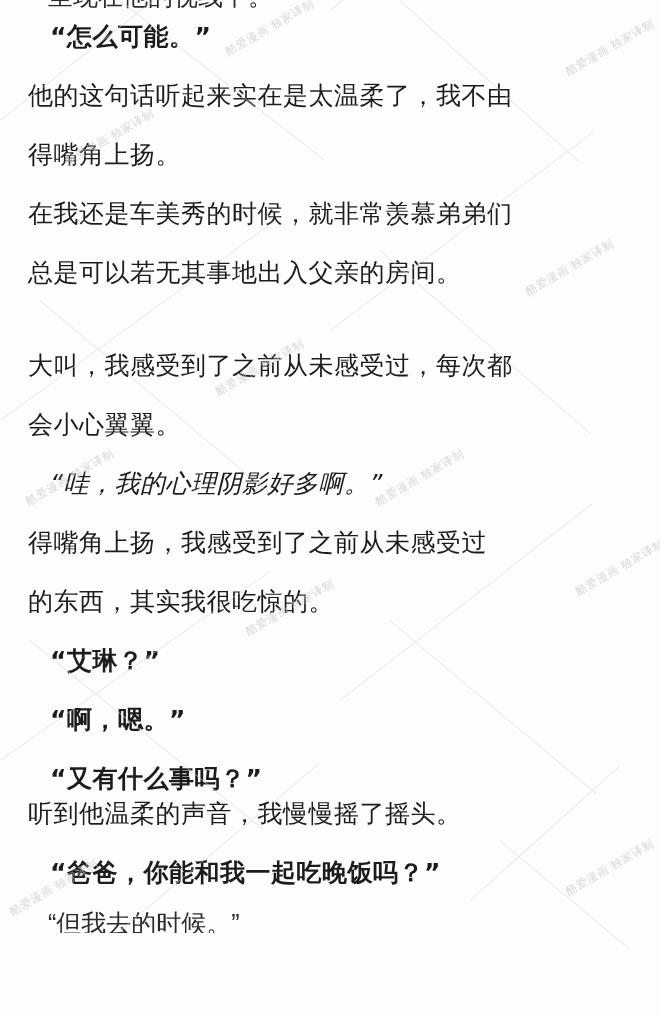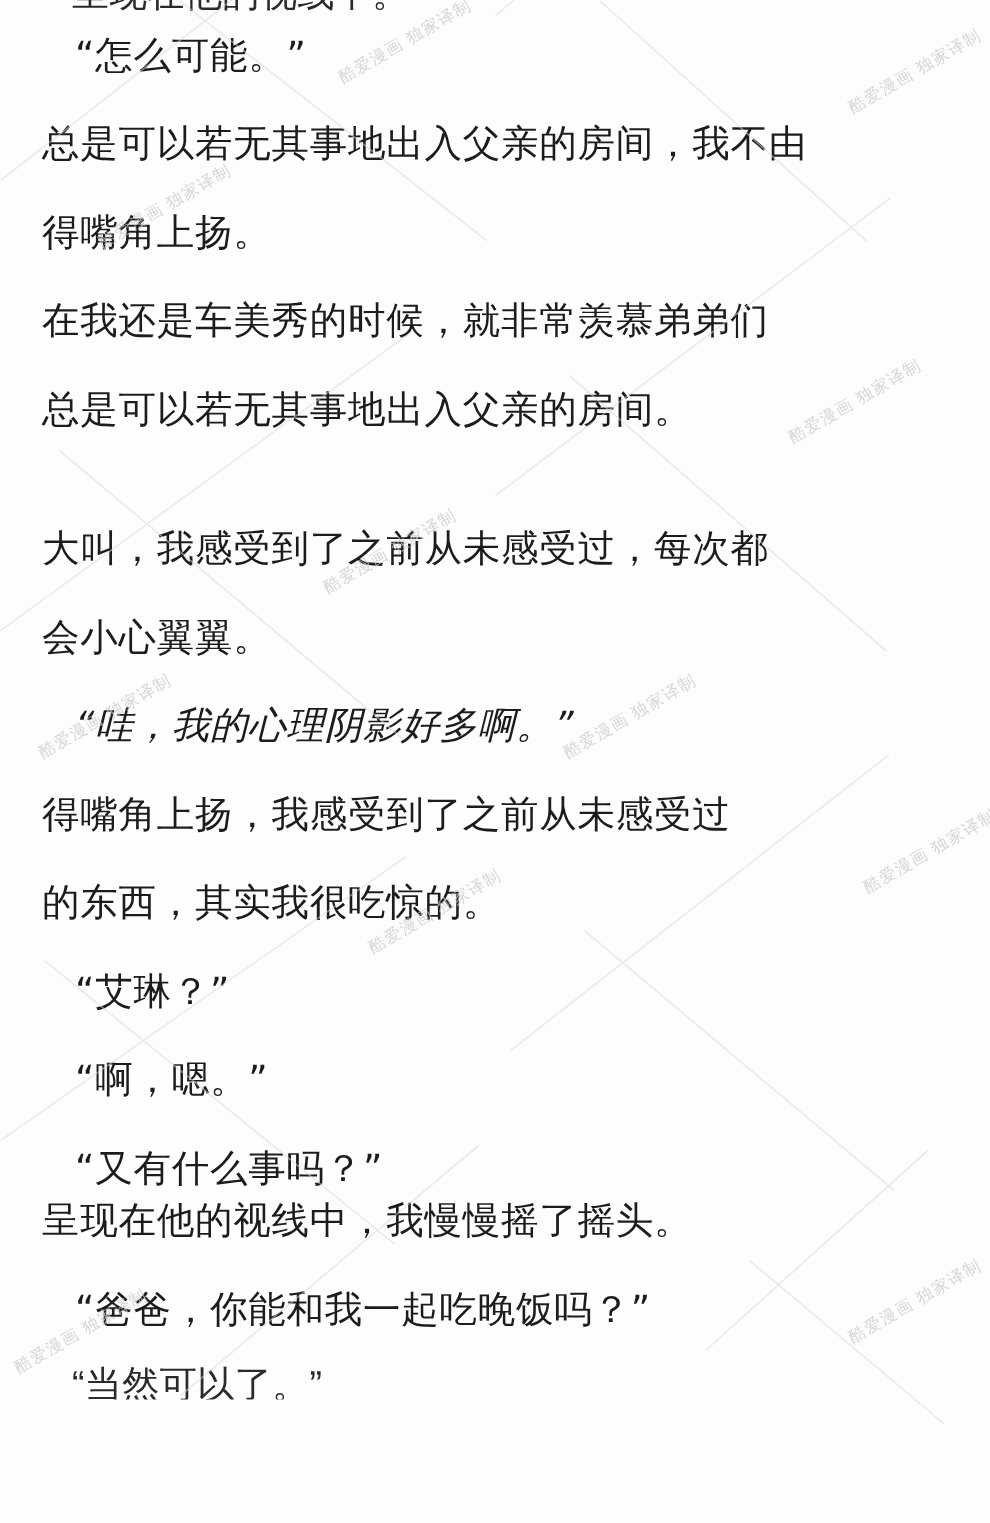--- a/index.html
+++ b/index.html
@@ -92,20 +92,21 @@
     position: relative;
   }
   .clip-bottom span {
     position: absolute;
     top: 0px;
     left: 20px;
     white-space: nowrap;
   }
   .quote {
     padding-left: 22px;
+    font-weight: bold;
   }
   .italic {
     font-style: italic;
     padding-left: 22px;
   }
   .sp-md { height: 34px; }
   .sp-sm { height: 26px; }
   .sp-xs { height: 10px; }
 </style>
 </head>
@@ -153,21 +154,21 @@
 
     <div class="sp-xs"></div>
 
     <div class="para">
       <div class="line quote">“怎么可能。”</div>
     </div>
 
     <div class="sp-md"></div>
 
     <div class="para">
-      <div class="line">总是可以若无其事地出入父亲的房间，我不由</div>
+      <div class="line">他的这句话听起来实在是太温柔了，我不由</div>
       <div class="sp-md"></div>
       <div class="line">得嘴角上扬。</div>
     </div>
 
     <div class="sp-md"></div>
 
     <div class="para">
       <div class="line">在我还是车美秀的时候，就非常羡慕弟弟们</div>
       <div class="sp-md"></div>
       <div class="line">总是可以若无其事地出入父亲的房间。</div>
@@ -210,29 +211,29 @@
 
     <div class="sp-md"></div>
 
     <div class="para">
       <div class="line quote">“又有什么事吗？”</div>
     </div>
 
     <div class="sp-xs"></div>
 
     <div class="para">
-      <div class="line">呈现在他的视线中，我慢慢摇了摇头。</div>
+      <div class="line">听到他温柔的声音，我慢慢摇了摇头。</div>
     </div>
 
     <div class="sp-md"></div>
 
     <div class="para">
       <div class="line quote">“爸爸，你能和我一起吃晚饭吗？”</div>
     </div>
 
     <div class="sp-sm"></div>
 
     <div class="clip-bottom">
-      <span>“当然可以了。”</span>
+      <span>“但我去的时候。”</span>
     </div>
 
   </div>
 </div>
 
 </body></html>

